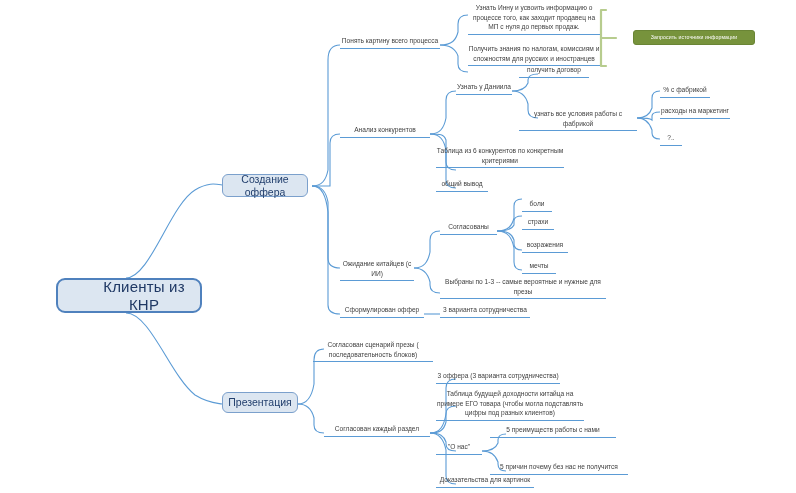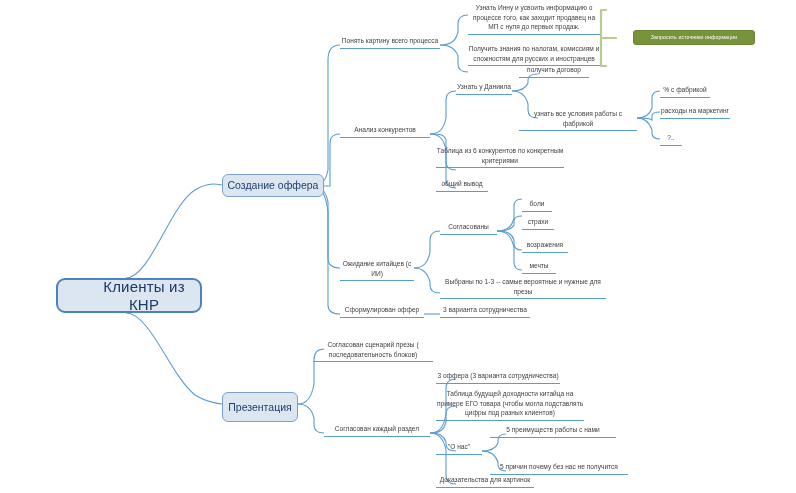--- a/index.html
+++ b/index.html
@@ -145,25 +145,25 @@
     <g fill="none" stroke="#b7cc8e" stroke-width="2.2" stroke-linecap="round" stroke-linejoin="round">
       <path d="M606,10 L601,10 L601,66 L606,66"></path>
       <path d="M601,38 L616,38"></path>
     </g>
   </svg>
 
   <div class="root-node" style="left:56px; top:278px; width:146px; height:35px;padding-left:30px;">
     <span>Клиенты из КНР</span>
   </div>
 
-  <div class="branch-node" style="left:222px; top:174px; width:102px; height:23px;">
+  <div class="branch-node" style="left:222px; top:174px; width:86px; height:23px;">
     <span>Создание оффера</span>
   </div>
 
-  <div class="branch-node" style="left:222px; top:392px; width:76px; height:30px;">
+  <div class="branch-node" style="left:222px; top:392px; width:76px; height:21px;">
     <span>Презентация</span>
   </div>
 
   <div class="leaf" style="left:340px; top:36px; width:100px;">Понять картину всего процесса</div>
 
   <div class="leaf" style="left:468px; top:3px; width:132px;">Узнать Инну и усвоить информацию о процессе того, как заходит продавец на МП с нуля до первых продаж.</div>
 
   <div class="leaf" style="left:468px; top:44px; width:132px;">Получить знания по налогам, комиссиям и сложностям для русских и иностранцев</div>
 
   <div class="green-tag" style="left:633px; top:30px; width:122px; height:15px;">Запросить источники информации</div>

